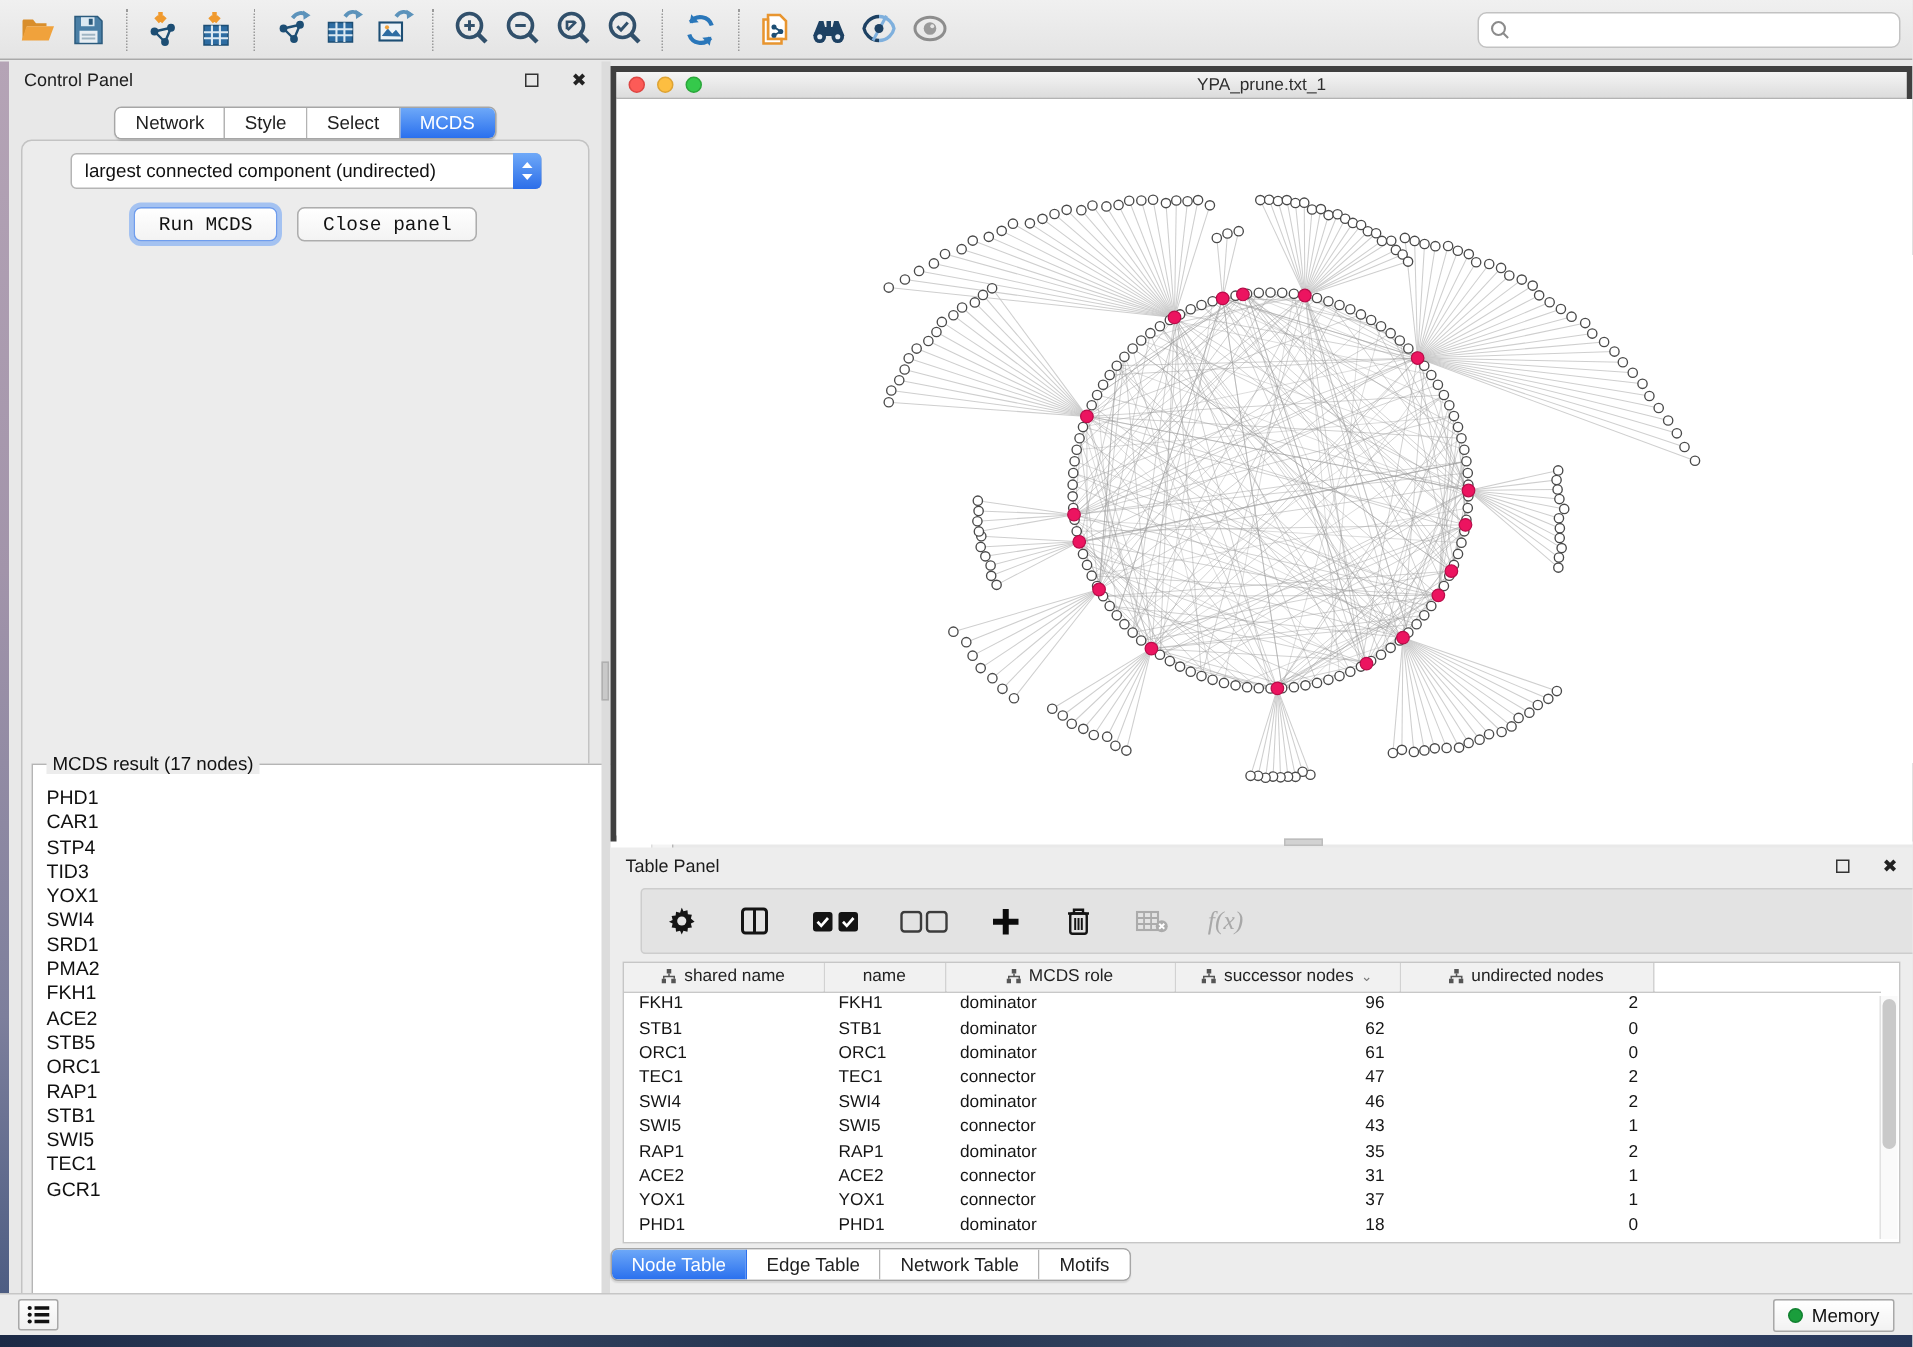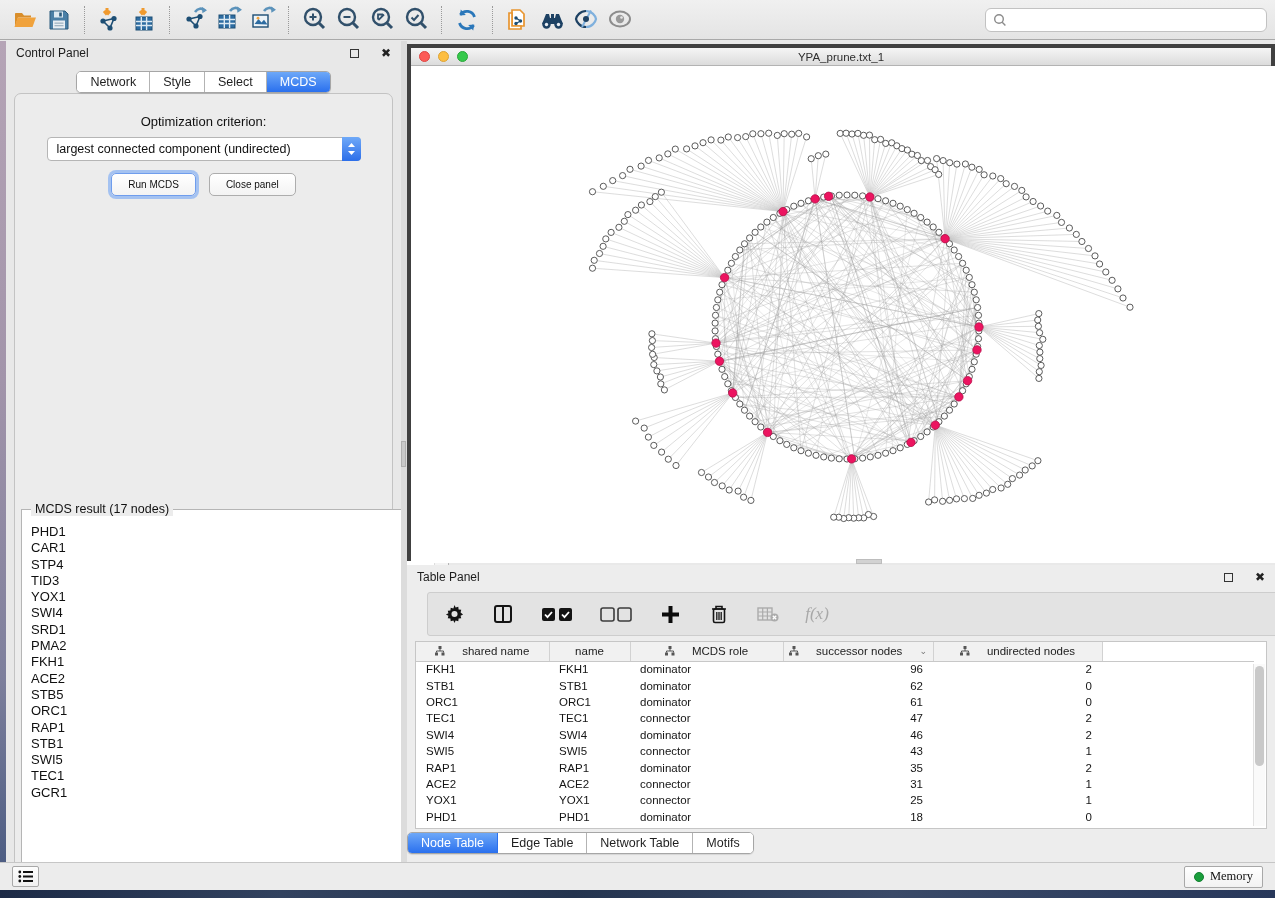--- a/index.html
+++ b/index.html
@@ -39,22 +39,22 @@
     background:#ececec; border:1px solid #c3c3c3; border-radius:7px; }
   .opt-label { text-align:center; margin-top:20px; font-size:13px; color:#111; }
   .cp-select { position:relative; margin:8px auto 0; width:314px; height:24px; background:#fff;
     border:1px solid #b5b5b5; border-radius:4px; font-size:12.5px; color:#101010;
     display:flex; align-items:center; padding:0 24px 0 9px; }
   .cp-select .stepper { position:absolute; right:-1px; top:-1px; width:19px; height:24px; border-radius:0 4px 4px 0;
     background:linear-gradient(#6fa9f8,#2c6ee9); display:flex; flex-direction:column; align-items:center; justify-content:center; }
   .cp-select .stepper svg { display:block; }
   .btn-row { display:flex; justify-content:center; gap:13px; margin-top:12px; }
   .mac-btn { height:23px; padding:0 16px; background:linear-gradient(#ffffff,#f3f3f3);
-    border:1px solid #adadad; border-radius:5px; font-size:10px; color:#111;
-    display:flex; align-items:center; font-family:Liberation Sans, sans-serif; }
+    border:1px solid #adadad; border-radius:5px; font-size:13px; color:#111;
+    display:flex; align-items:center; font-family:Liberation Mono, monospace; }
   .mac-btn.focused { border-color:#6f9ded; box-shadow:0 0 0 3px rgba(106,160,245,.55); }
   .result-box { position:absolute; left:6px; top:415px; width:428px; height:372px;
     border:1px solid #b5b5b5; background:#fff; }
   .result-legend { position:absolute; left:9px; top:-8px; background:#ececec; padding:0 4px;
     font-size:12.5px; color:#111; }
   .result-list { position:absolute; left:1px; top:8px; bottom:1px; right:14px; overflow:hidden;
     font-size:13px; color:#101010; padding:6px 0 0 8px; line-height:16.3px; }
   .result-scroll { position:absolute; right:0; top:0; bottom:0; width:14px; background:#f4f4f4; border-left:1px solid #ddd; }
 
   
@@ -78,34 +78,34 @@
   .tp-toolbar { position:absolute; left:8px; top:27px; width:852px; height:44px; background:#e3e3e3;
     border:1px solid #cdcdcd; border-radius:3px; display:flex; align-items:center; padding:0 14px; gap:25px;margin-left:12px; }
   .tp-ico { display:flex; align-items:center; justify-content:center; width:24px; height:24px; color:#111; }
   .tp-ico.disabled { color:#aaa; }
   .fx { font-family:"Liberation Serif","DejaVu Serif",serif; font-style:italic; font-size:17px; color:#a8a8a8; }
   .tbl-wrap { position:absolute; left:8px; top:76px; width:852px; height:188px; background:#fff;
     border:1px solid #c6c6c6; overflow:hidden; }
   table.node-table { border-collapse:collapse; table-layout:fixed; font-size:11.5px; color:#151515; }
   table.node-table th { height:19px; background:#f1f1f1; border-right:1px solid #d2d2d2; border-bottom:1px solid #c8c8c8;
     font-weight:400; font-size:11.5px; color:#222; position:relative; padding:0 4px; white-space:nowrap; }
-  table.node-table th .th-inner { display:flex; align-items:center; justify-content:center; gap:17px; }
+  table.node-table th .th-inner { display:flex; align-items:center; justify-content:center; gap:5px; }
   table.node-table td { height:16.4px; padding:0 10px; white-space:nowrap; overflow:hidden; }
   td.al { text-align:left; } td.ar { text-align:right; }
   .tbl-scroll { position:absolute; right:1px; top:22px; bottom:2px; width:12px; background:#fafafa; border-left:1px solid #e2e2e2; }
   .tbl-thumb { position:absolute; left:1px; right:1px; top:2px; height:100px; background:#c9c9c9; border-radius:5px; }
   .bottom-tabs-row { position:absolute; left:0; right:0; top:267px; display:flex; }
 
   
   .status-bar { position:absolute; left:0; top:862px; width:1275px; height:28px;
     background:#ececec; border-top:1px solid #c6c6c6; display:flex; align-items:center; padding:0 12px; }
   .list-btn { width:27px; height:21px; background:linear-gradient(#fdfdfd,#f0f0f0); border:1px solid #a8a8a8;
     border-radius:2px; display:flex; align-items:center; justify-content:center; }
   .memory-btn { margin-left:auto; height:22px; background:linear-gradient(#ffffff,#f2f2f2); border:1px solid #a8a8a8;
-    border-radius:2px; display:flex; align-items:center; gap:6px; padding:0 9px; font-size:12.5px; color:#111;font-family:Liberation Serif, serif; }
+    border-radius:2px; display:flex; align-items:center; gap:6px; padding:0 9px; font-size:12.5px; color:#111; }
   .mem-dot { width:10px; height:10px; border-radius:50%; background:#1a9e3c; border:1px solid #128030; }
 
   .h-divider-handle { position:absolute; left:449px; top:-6px; width:26px; height:5px; background:#d2d2d2; border:1px solid #bdbdbd; }
 </style>
 </head>
 <body>
 
 <div class="toolbar">
   <div class="tb-btn">
     <svg width="26" height="26" viewBox="0 0 26 26">
@@ -265,21 +265,20 @@
   </div>
   <div class="cp-tabs-row">
     <div class="seg-tabs" id="cp-tabs">
         <div class="seg">Network</div>
         <div class="seg">Style</div>
         <div class="seg">Select</div>
         <div class="seg active">MCDS</div>
       </div>
   </div>
   <div class="cp-body">
-    <div class="opt-label">Optimization criterion:</div>
     <div class="cp-select">
       <span>largest connected component (undirected)</span>
       <span class="stepper">
         <svg width="9" height="14" viewBox="0 0 9 14">
             <path d="M1 5l3.5-4L8 5z" fill="#fff"></path>
             <path d="M1 9l3.5 4L8 9z" fill="#fff"></path>
           </svg>
       </span>
     </div>
     <div class="btn-row">
@@ -1219,21 +1218,21 @@
             <td class="al">ACE2</td>
             <td class="al">connector</td>
             <td class="ar">31</td>
             <td class="ar">1</td>
             <td></td>
           </tr>
           <tr>
             <td class="al">YOX1</td>
             <td class="al">YOX1</td>
             <td class="al">connector</td>
-            <td class="ar">25</td>
+            <td class="ar">37</td>
             <td class="ar">1</td>
             <td></td>
           </tr>
           <tr>
             <td class="al">PHD1</td>
             <td class="al">PHD1</td>
             <td class="al">dominator</td>
             <td class="ar">18</td>
             <td class="ar">0</td>
             <td></td>

